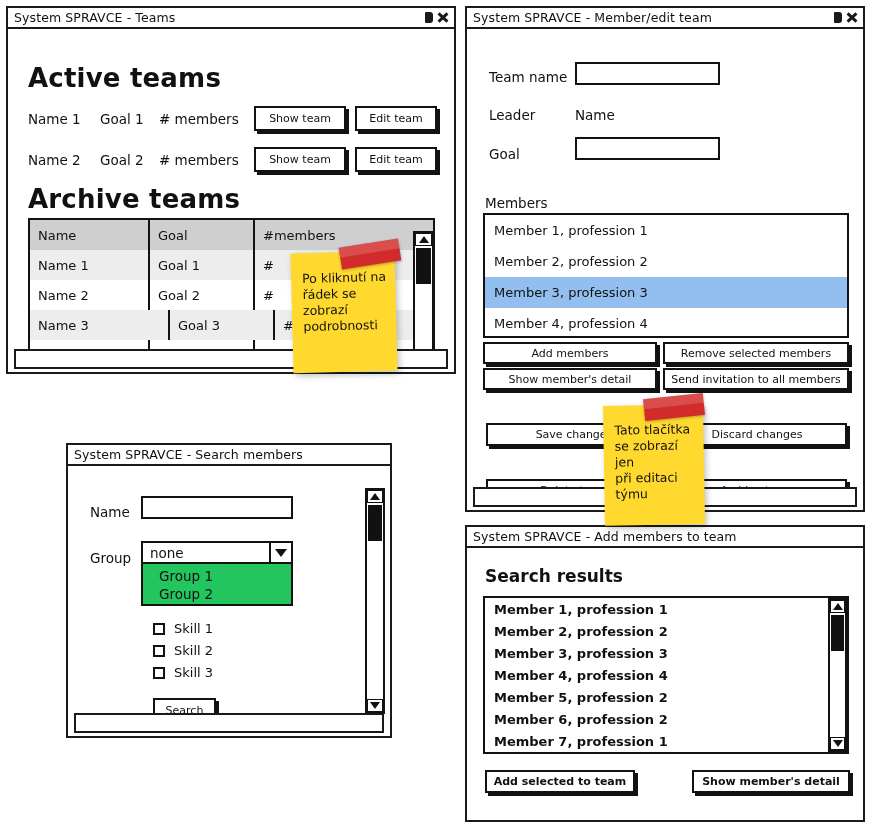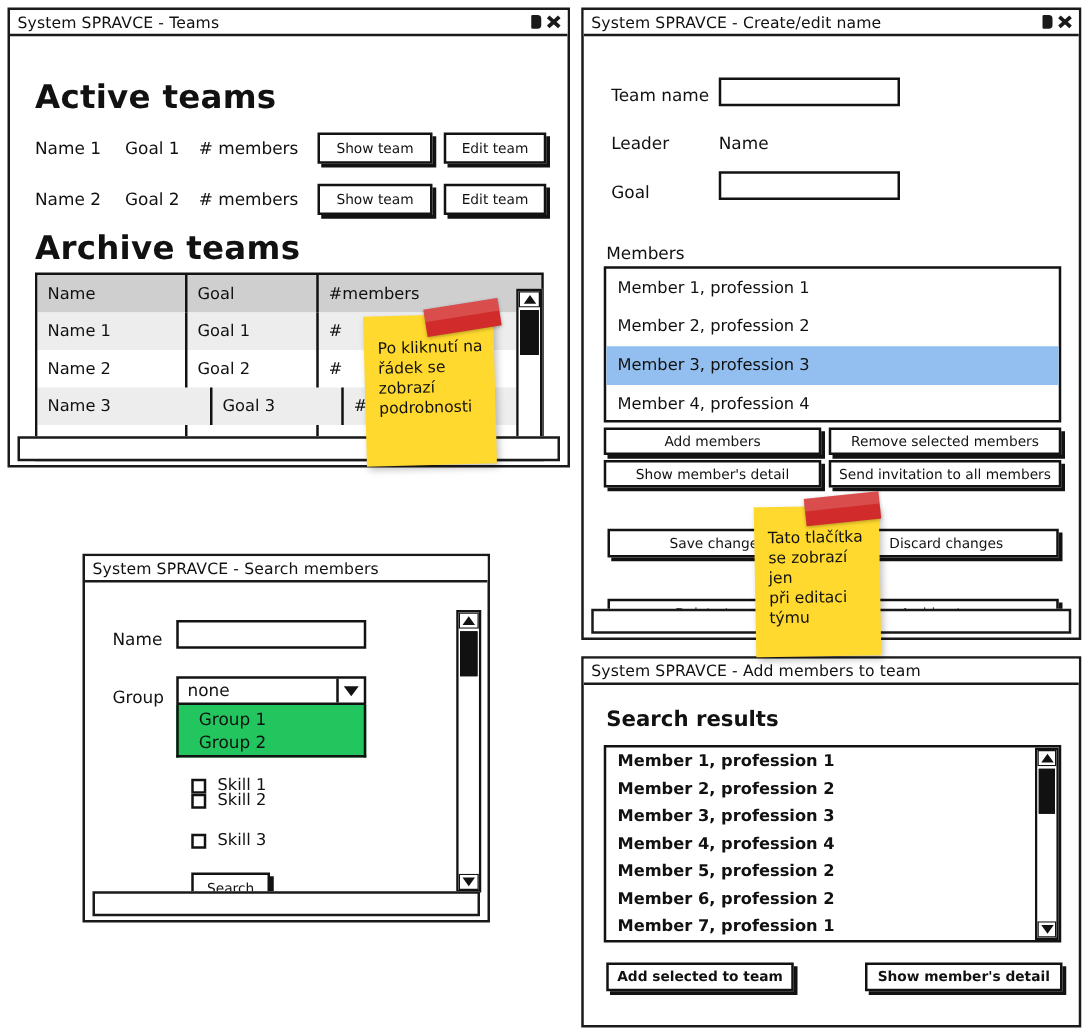--- a/index.html
+++ b/index.html
@@ -387,21 +387,21 @@
 <div class="note" style="left:292px; top:252px; width:104px; height:120px; transform:rotate(-1.5deg);">
   <div class="note-text" style="top:18px;">Po kliknutí na
 řádek se
 zobrazí
 podrobnosti</div>
 </div>
 
 <div class="window" style="left:465px; top:6px; width:400px; height:506px;">
 
   <div class="titlebar">
-    <span class="titlebar-text">System SPRAVCE - Create/edit name</span>
+    <span class="titlebar-text">System SPRAVCE - Member/edit team</span>
     <span class="titlebar-spacer"></span>
     <span class="win-btns">
       <span class="ico-max"></span>
       <span class="ico-close"></span>
     </span>
   </div>
 
   <div class="win-body" style="height:483px;">
 
     <span class="lbl" style="position:absolute; left:22px; top:40px;">Team name</span>
@@ -465,21 +465,21 @@
     </div>
     <div class="dd-options" style="left:73px; top:98px; width:152px; height:42px;">
       <div class="dd-opt">Group 1</div>
       <div class="dd-opt">Group 2</div>
     </div>
 
     <div class="cbrow" style="left:85px; top:155px;">
       <span class="cbox"></span>
       <span class="cblabel">Skill 1</span>
     </div>
-    <div class="cbrow" style="left:85px; top:167px;">
+    <div class="cbrow" style="left:85px; top:177px;">
       <span class="cbox"></span>
       <span class="cblabel">Skill 2</span>
     </div>
     <div class="cbrow" style="left:85px; top:199px;">
       <span class="cbox"></span>
       <span class="cblabel">Skill 3</span>
     </div>
 
     <div class="btn" style="left:85px; top:232px; width:63px; height:24px;">Search</div>
 

